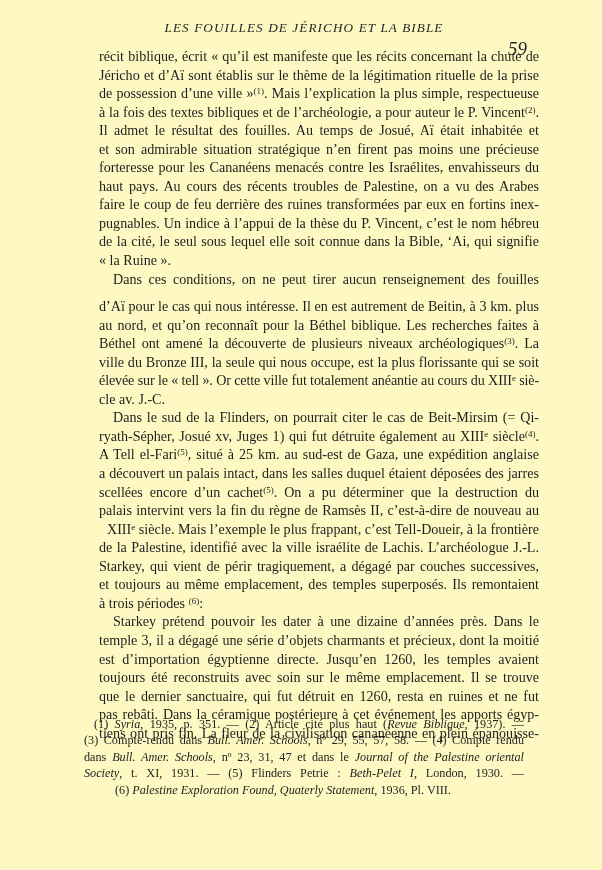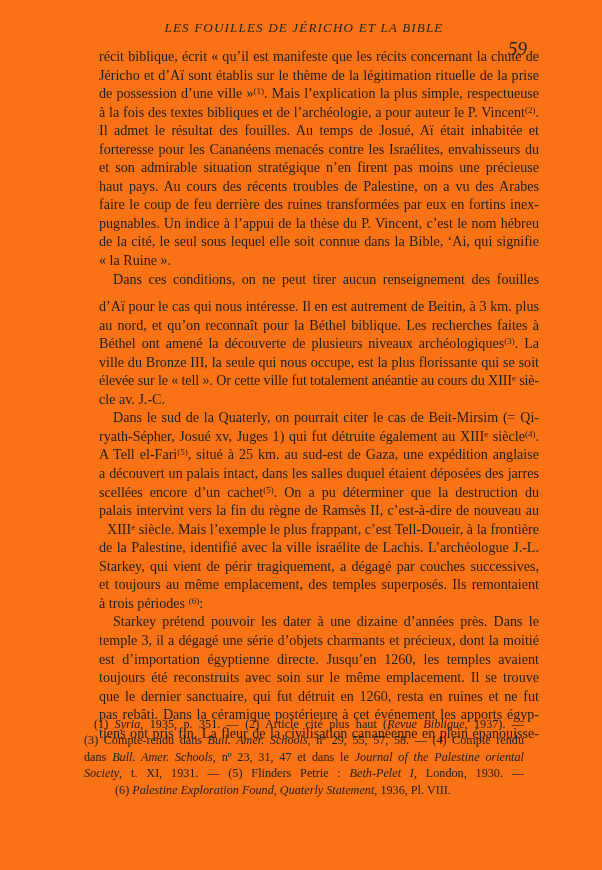--- a/index.html
+++ b/index.html
@@ -1,18 +1,18 @@
 <!DOCTYPE html>
 <html><head>
 <meta charset="utf-8">
 <style>
   html, body { margin: 0; padding: 0; background: #ffffff; }
   body { width: 602px; height: 870px; position: relative; overflow: hidden;
          font-family: "Liberation Serif", "DejaVu Serif", serif; color: #1e1e1e; }
-  .page { position: absolute; left: 0; top: 0; width: 602px; height: 870px; background: #f97316; }
+  .page { position: absolute; left: 0; top: 0; width: 602px; height: 870px; background: #fef9c3; }
   .running-head { position: absolute; top: 20px; left: 84px; width: 440px; height: 18px; }
   .running-title { position: absolute; left: 0; width: 440px; text-align: center;
                    font-style: italic; font-size: 13.2px; letter-spacing: 1.1px; top: 0; color: #262626; }
   .page-number { position: absolute; right: -3px; top: 18px; font-size: 19px; color: #262626; font-style: italic; }
   .body-text { position: absolute; left: 99px; top: 47px; width: 440px; }
   .line { display: block; height: 18.55px; line-height: 18.55px; font-size: 14.1px;
           text-align: justify; text-align-last: justify; white-space: nowrap; overflow: visible; }
   .line.last { text-align-last: left; }
   .line.indent { padding-left: 14px; }
   .sup { font-size: 9px; vertical-align: 4px; line-height: 0; }
@@ -36,35 +36,35 @@
     <div class="running-title">LES FOUILLES DE JÉRICHO ET LA BIBLE</div>
     <div class="page-number">59</div>
   </div>
 
   <div class="body-text">
     <span class="line" style="white-space: nowrap;"><span>récit biblique, écrit « qu’il est manifeste que les récits concernant la chute de</span></span>
     <span class="line" style="white-space: nowrap;"><span>Jéricho et d’Aï sont établis sur le thème de la légitimation rituelle de la prise</span></span>
     <span class="line" style="white-space: nowrap;"><span>de possession d’une ville »</span><span class="sup">(1)</span><span>. Mais l’explication la plus simple, respectueuse</span></span>
     <span class="line" style="white-space: nowrap;"><span>à la fois des textes bibliques et de l’archéologie, a pour auteur le P. Vincent</span><span class="sup">(2)</span><span>.</span></span>
     <span class="line" style="white-space: nowrap;"><span>Il admet le résultat des fouilles. Au temps de Josué, Aï était inhabitée et</span></span>
+    <span class="line" style="white-space: nowrap;"><span>et son admirable situation stratégique n’en firent pas moins une précieuse</span></span>
     <span class="line" style="white-space: nowrap;"><span>forteresse pour les Cananéens menacés contre les Israélites, envahisseurs du</span></span>
-    <span class="line" style="white-space: nowrap;"><span>et son admirable situation stratégique n’en firent pas moins une précieuse</span></span>
     <span class="line" style="white-space: nowrap;"><span>haut pays. Au cours des récents troubles de Palestine, on a vu des Arabes</span></span>
     <span class="line" style="white-space: nowrap;"><span>faire le coup de feu derrière des ruines transformées par eux en fortins inex-</span></span>
     <span class="line" style="white-space: nowrap;"><span>pugnables. Un indice à l’appui de la thèse du P. Vincent, c’est le nom hébreu</span></span>
     <span class="line" style="white-space: nowrap;"><span>de la cité, le seul sous lequel elle soit connue dans la Bible, ‘Ai, qui signifie</span></span>
     <span class="line last"><span>« la Ruine ».</span></span>
     <span class="line indent" style="white-space: nowrap;"><span>Dans ces conditions, on ne peut tirer aucun renseignement des fouilles</span></span>
     <span class="line" style="white-space: nowrap; margin-top: 9px;"><span>d’Aï pour le cas qui nous intéresse. Il en est autrement de Beitin, à 3 km. plus</span></span>
     <span class="line" style="white-space: nowrap;"><span>au nord, et qu’on reconnaît pour la Béthel biblique. Les recherches faites à</span></span>
     <span class="line" style="white-space: nowrap;"><span>Béthel ont amené la découverte de plusieurs niveaux archéologiques</span><span class="sup">(3)</span><span>. La</span></span>
     <span class="line" style="white-space: nowrap;"><span>ville du Bronze III, la seule qui nous occupe, est la plus florissante qui se soit</span></span>
     <span class="line" style="white-space: nowrap; letter-spacing: -0.123713px;"><span>élevée sur le « tell ». Or cette ville fut totalement anéantie au cours du XIII</span><span class="sup">e</span><span> siè-</span></span>
     <span class="line last"><span>cle av. J.-C.</span></span>
-    <span class="line indent" style="white-space: nowrap;"><span>Dans le sud de la Quaterly, on pourrait citer le cas de Beit-Mirsim (= Qi-</span></span>
+    <span class="line indent" style="white-space: nowrap;"><span>Dans le sud de la Flinders, on pourrait citer le cas de Beit-Mirsim (= Qi-</span></span>
     <span class="line" style="white-space: nowrap;"><span>ryath-Sépher, Josué xv, Juges 1) qui fut détruite également au XIII</span><span class="sup">e</span><span> siècle</span><span class="sup">(4)</span>.</span>
     <span class="line" style="white-space: nowrap; word-spacing: 0.00120192px;"><span>A Tell el-Fari</span><span class="sup">(5)</span><span>, situé à 25 km. au sud-est de Gaza, une expédition anglaise</span></span>
     <span class="line" style="white-space: nowrap;"><span>a découvert un palais intact, dans les salles duquel étaient déposées des jarres</span></span>
     <span class="line" style="white-space: nowrap;"><span>scellées encore d’un cachet</span><span class="sup">(5)</span><span>. On a pu déterminer que la destruction du</span></span>
     <span class="line" style="white-space: nowrap;"><span>palais intervint vers la fin du règne de Ramsès II, c’est-à-dire de nouveau au</span></span>
     <span class="line" style="white-space: nowrap; margin-left: 8px;"><span>XIII</span><span class="sup">e</span><span> siècle. Mais l’exemple le plus frappant, c’est Tell-Doueir, à la frontière</span></span>
     <span class="line" style="white-space: nowrap;"><span>de la Palestine, identifié avec la ville israélite de Lachis. L’archéologue J.-L.</span></span>
     <span class="line" style="white-space: nowrap;"><span>Starkey, qui vient de périr tragiquement, a dégagé par couches successives,</span></span>
     <span class="line" style="white-space: nowrap;"><span>et toujours au même emplacement, des temples superposés. Ils remontaient</span></span>
     <span class="line last"><span>à trois périodes</span> <span class="sup">(6)</span><span>:</span></span>

